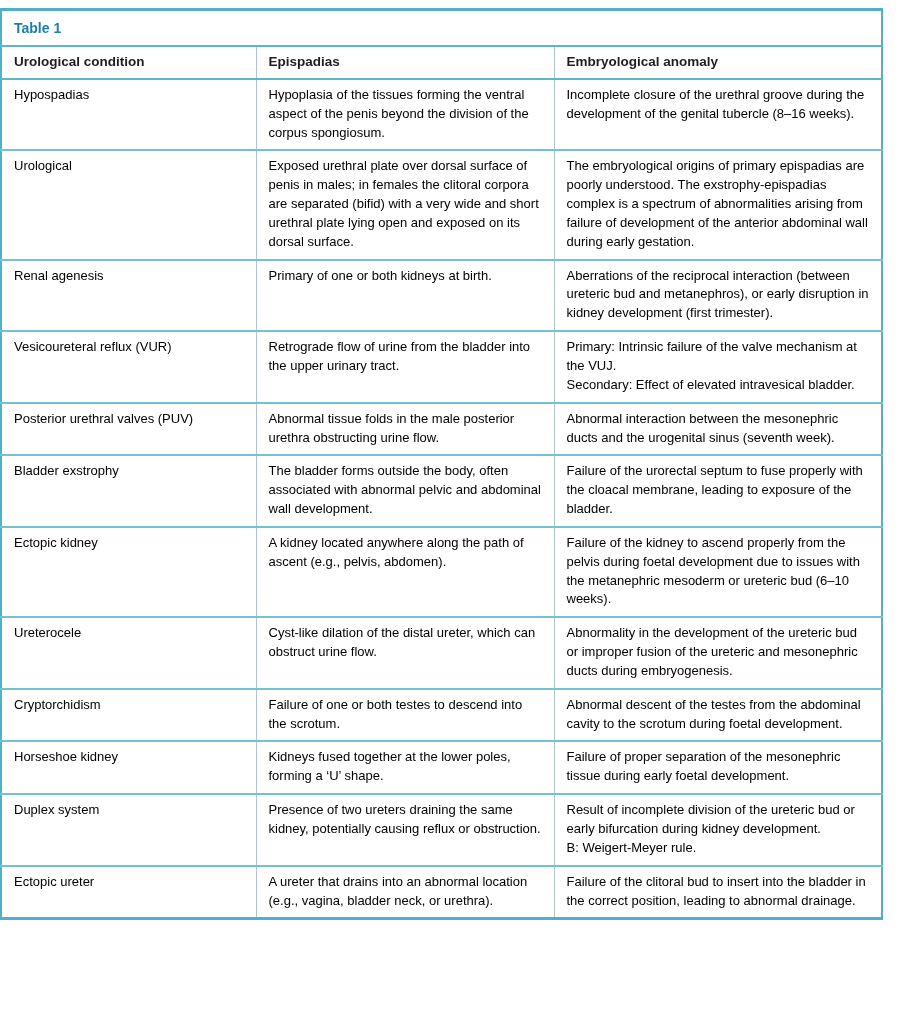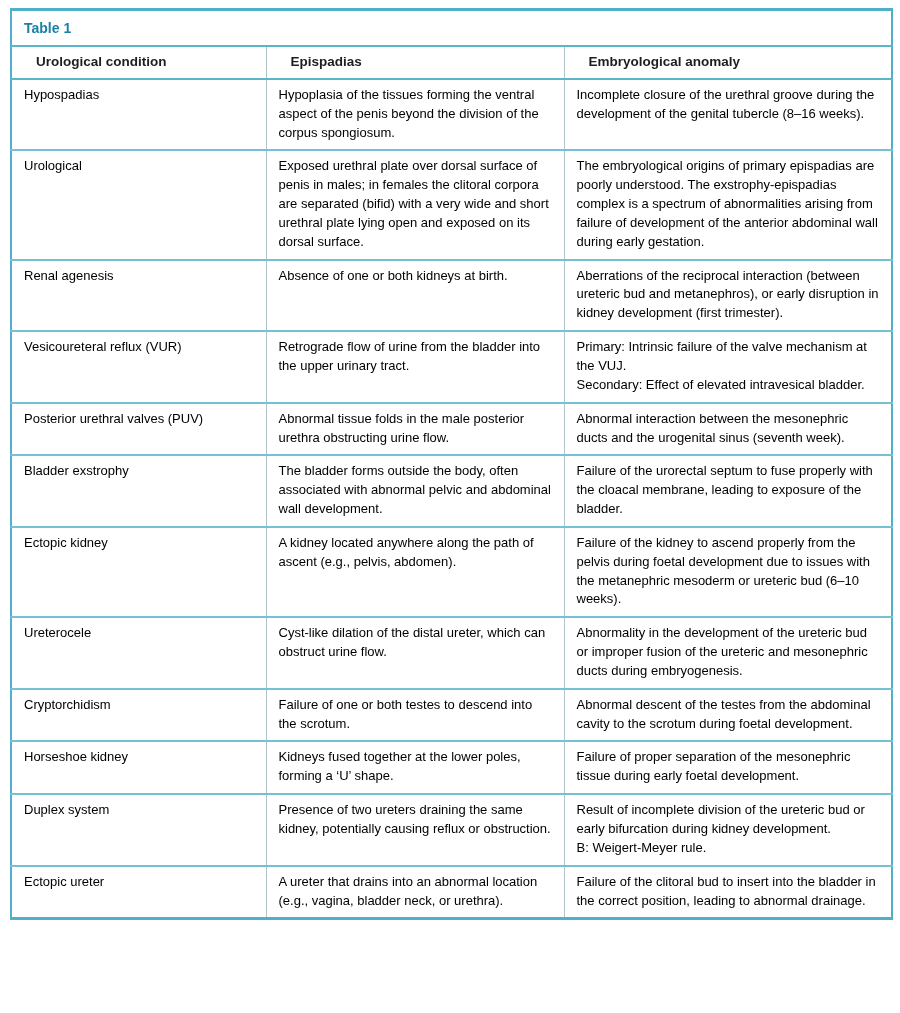--- a/index.html
+++ b/index.html
@@ -4,21 +4,21 @@
 <style>
   * { box-sizing: border-box; margin: 0; padding: 0; }
   html, body {
     width: 900px;
     background: #ffffff;
     font-family: "Liberation Sans", "DejaVu Sans", sans-serif;
   }
   body { height: 1013px; overflow: hidden; }
 
   .table-wrap {
-    margin: 8px 9px 0 10px;
+    margin: 8px 9px 0 0;
     width: 881px;
   }
 
   table {
     width: 100%;
     border-collapse: collapse;
     table-layout: fixed;
     border: 2px solid #4fb0c7;
     border-top-width: 3px;
     border-bottom-width: 3px;
@@ -40,21 +40,21 @@
 
   tr.caption-row td {
     padding: 7px 12px;
     font-size: 14px;
     font-weight: bold;
     color: #1b80a4;
     border-bottom: 2px solid #5cb6c9;
   }
 
   tr.header-row th {
-    padding: 5px 12px 6px 24px;
+    padding: 5px 12px 6px 12px;
     font-size: 13.5px;
     font-weight: bold;
     color: #1e1e1e;
     border-bottom: 2px solid #5cb6c9;
   }
 
   tr.header-row th + th,
   tbody td + td {
     border-left: 1px solid #b1c4cc;
   }
@@ -93,21 +93,21 @@
   </tr>
 
   <tr>
     <td>Urological</td>
     <td>Exposed urethral plate over dorsal surface of penis in males; in females the clitoral corpora are separated (bifid) with a very wide and short urethral plate lying open and exposed on its dorsal surface.</td>
     <td>The embryological origins of primary epispadias are poorly understood. The exstrophy-epispadias complex is a spectrum of abnormalities arising from failure of development of the anterior abdominal wall during early gestation.</td>
   </tr>
 
   <tr>
     <td>Renal agenesis</td>
-    <td>Absence of one or both kidneys at birth.</td>
+    <td>Primary of one or both kidneys at birth.</td>
     <td>Aberrations of the reciprocal interaction (between ureteric bud and metanephros), or early disruption in kidney development (first trimester).</td>
   </tr>
 
 
   <tr>
     <td>Vesicoureteral reflux (VUR)</td>
     <td>Retrograde flow of urine from the bladder into the upper urinary tract.</td>
     <td>Primary: Intrinsic failure of the valve mechanism at the VUJ.
 Secondary: Effect of elevated intravesical bladder.</td>
   </tr>

